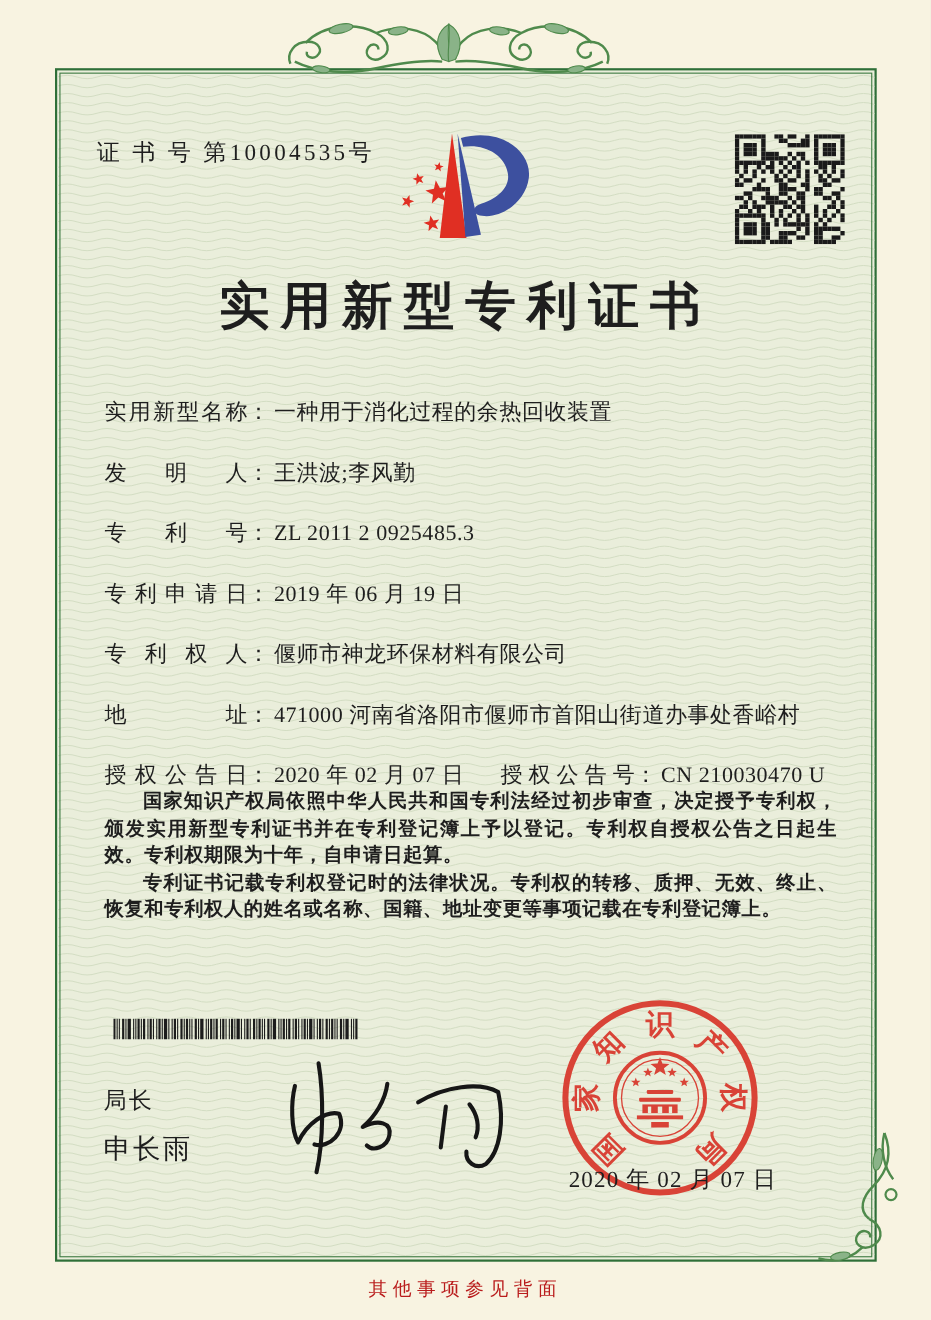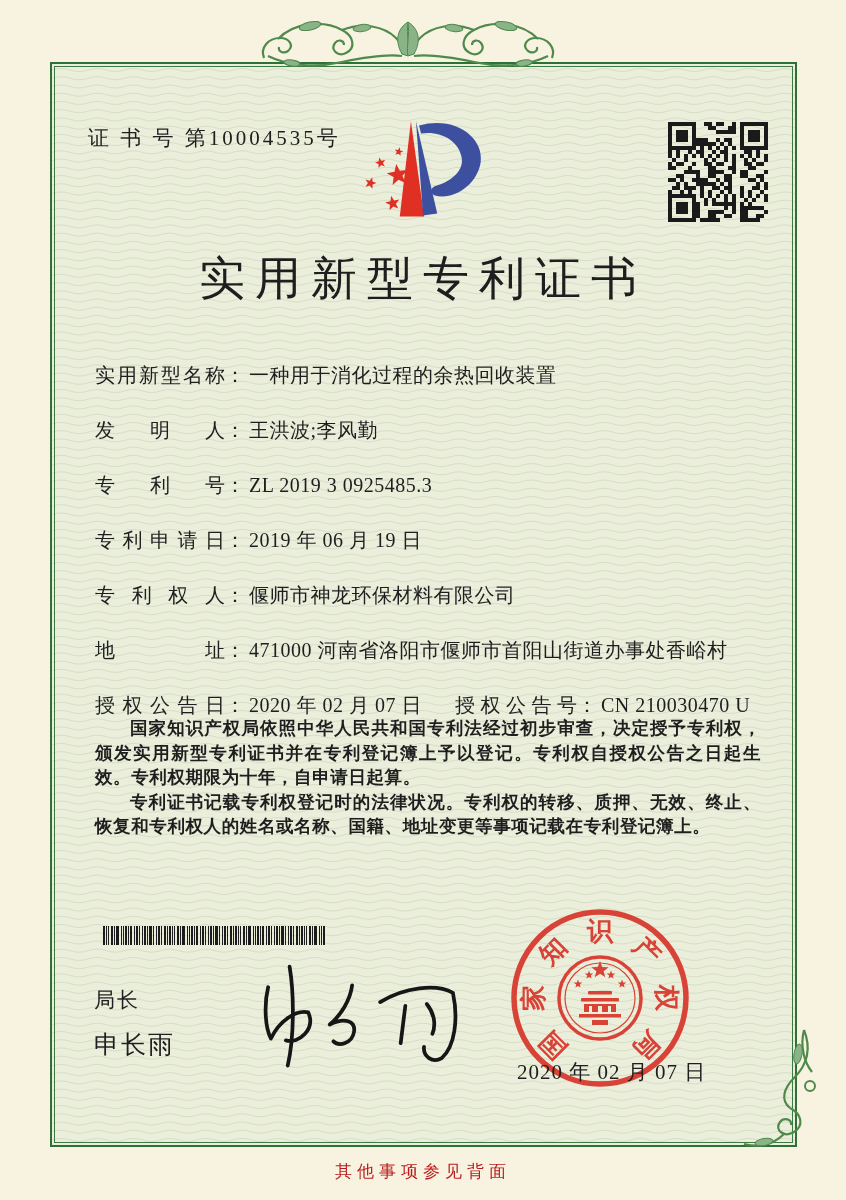--- a/index.html
+++ b/index.html
@@ -18,21 +18,21 @@
 
   .orn-top{position:absolute;left:258px;top:14px;width:300px;height:76px;z-index:2;}
   .orn-corner{position:absolute;left:740px;top:1028px;width:80px;height:125px;z-index:2;}
   .orn path{fill:none;stroke:#4f8a4c;stroke-width:2.2;}
   .orn .leaf{fill:#8ab388;stroke:#4f8a4c;stroke-width:1;}
 
   .cert-no{position:absolute;left:88px;top:124px;font-size:21px;letter-spacing:3px;z-index:3;}
   .logo{position:absolute;left:332px;top:114px;width:172px;height:124px;z-index:3;}
   .qr{position:absolute;left:668px;top:122px;width:100px;height:100px;z-index:3;}
   .title{position:absolute;left:0;right:0;top:248px;text-align:center;
-    font-size:46px;font-weight:normal;letter-spacing:10px;z-index:3;}
+    font-size:46px;font-weight:bold;letter-spacing:10px;z-index:3;}
 
   .fields{position:absolute;left:95px;top:364px;width:664px;font-size:20px;z-index:3;}
   .field-row{margin-bottom:32px;position:relative;white-space:nowrap;line-height:23px;}
   .flabel{display:inline-block;width:130px;text-align:justify;text-align-last:justify;text-justify:inter-character;}
   .colon{margin-right:4px;}
   .fvalue{letter-spacing:.5px;}
   .grant-right{position:absolute;left:360px;top:0;white-space:nowrap;}
   .grant-right .flabel{width:122px;}
 
   .paras{position:absolute;left:95px;top:716px;width:666px;font-size:17.5px;
@@ -562,21 +562,21 @@
   <div class="title">实用新型专利证书</div>
 
   <div class="fields">
     <div class="field-row">
       <span class="flabel">实用新型名称</span><span class="colon">：</span><span class="fvalue">一种用于消化过程的余热回收装置</span>
     </div>
     <div class="field-row">
       <span class="flabel">发明人</span><span class="colon">：</span><span class="fvalue">王洪波;李风勤</span>
     </div>
     <div class="field-row">
-      <span class="flabel">专利号</span><span class="colon">：</span><span class="fvalue">ZL 2019 3 0925485.3</span>
+      <span class="flabel">专利号</span><span class="colon">：</span><span class="fvalue">ZL 2011 2 0925485.3</span>
     </div>
     <div class="field-row">
       <span class="flabel">专利申请日</span><span class="colon">：</span><span class="fvalue">2019 年 06 月 19 日</span>
     </div>
     <div class="field-row">
       <span class="flabel">专利权人</span><span class="colon">：</span><span class="fvalue">偃师市神龙环保材料有限公司</span>
     </div>
     <div class="field-row">
       <span class="flabel">地址</span><span class="colon">：</span><span class="fvalue">471000 河南省洛阳市偃师市首阳山街道办事处香峪村</span>
     </div>

